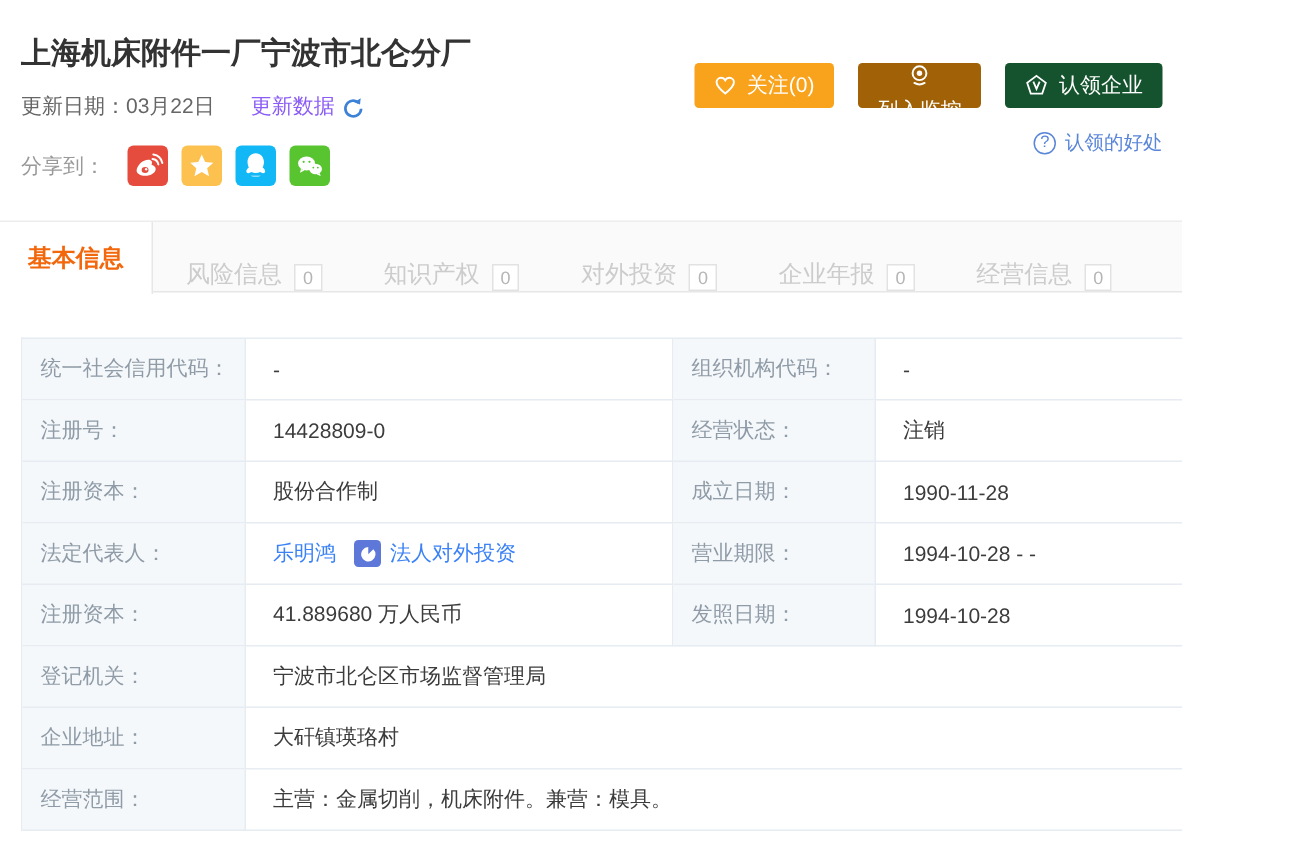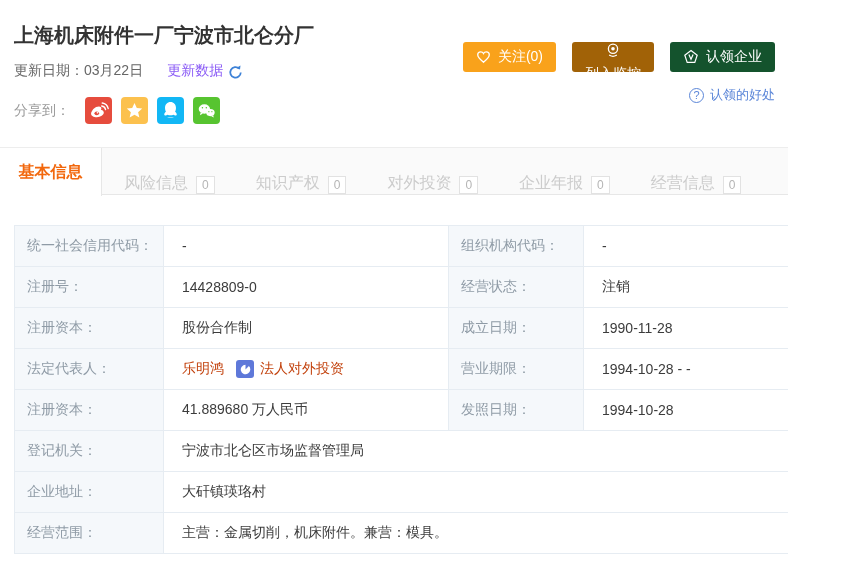--- a/index.html
+++ b/index.html
@@ -42,21 +42,21 @@
   .info-table { position:absolute; top:225px; left:14px; width:840px; font-size:14px;
                 border-top:1px solid #e6ecf2; border-left:1px solid #e6ecf2; }
   .tr { display:flex; }
   .td { border-right:1px solid #e6ecf2; border-bottom:1px solid #e6ecf2; min-height:41px;
         display:flex; align-items:center; }
   .td.lbl  { width:149px; background:#f5f8fb; color:#8f9ba6; padding-left:12px; }
   .td.v1   { width:285px; padding-left:18px; color:#3c3c3c; }
   .td.lbl2 { width:135px; background:#f5f8fb; color:#8f9ba6; padding-left:12px; }
   .td.v2   { flex:1; padding-left:18px; color:#3c3c3c; }
   .td.vfull{ flex:1; padding-left:18px; color:#3c3c3c; }
-  .tlink { color:#c2410c; text-decoration:none; cursor:pointer;text-align:right; }
+  .tlink { color:#3b82f6; text-decoration:none; cursor:pointer;text-align:right; }
   .invest-badge { width:18px; height:18px; background:#5e78d9; border-radius:3px; margin:0 6px 0 12px;
                   display:inline-flex; align-items:center; justify-content:center; cursor:pointer; }
 </style>
 </head>
 <body>
 
 <div class="page">
 
   <h1 class="page-title">上海机床附件一厂宁波市北仑分厂</h1>
 

